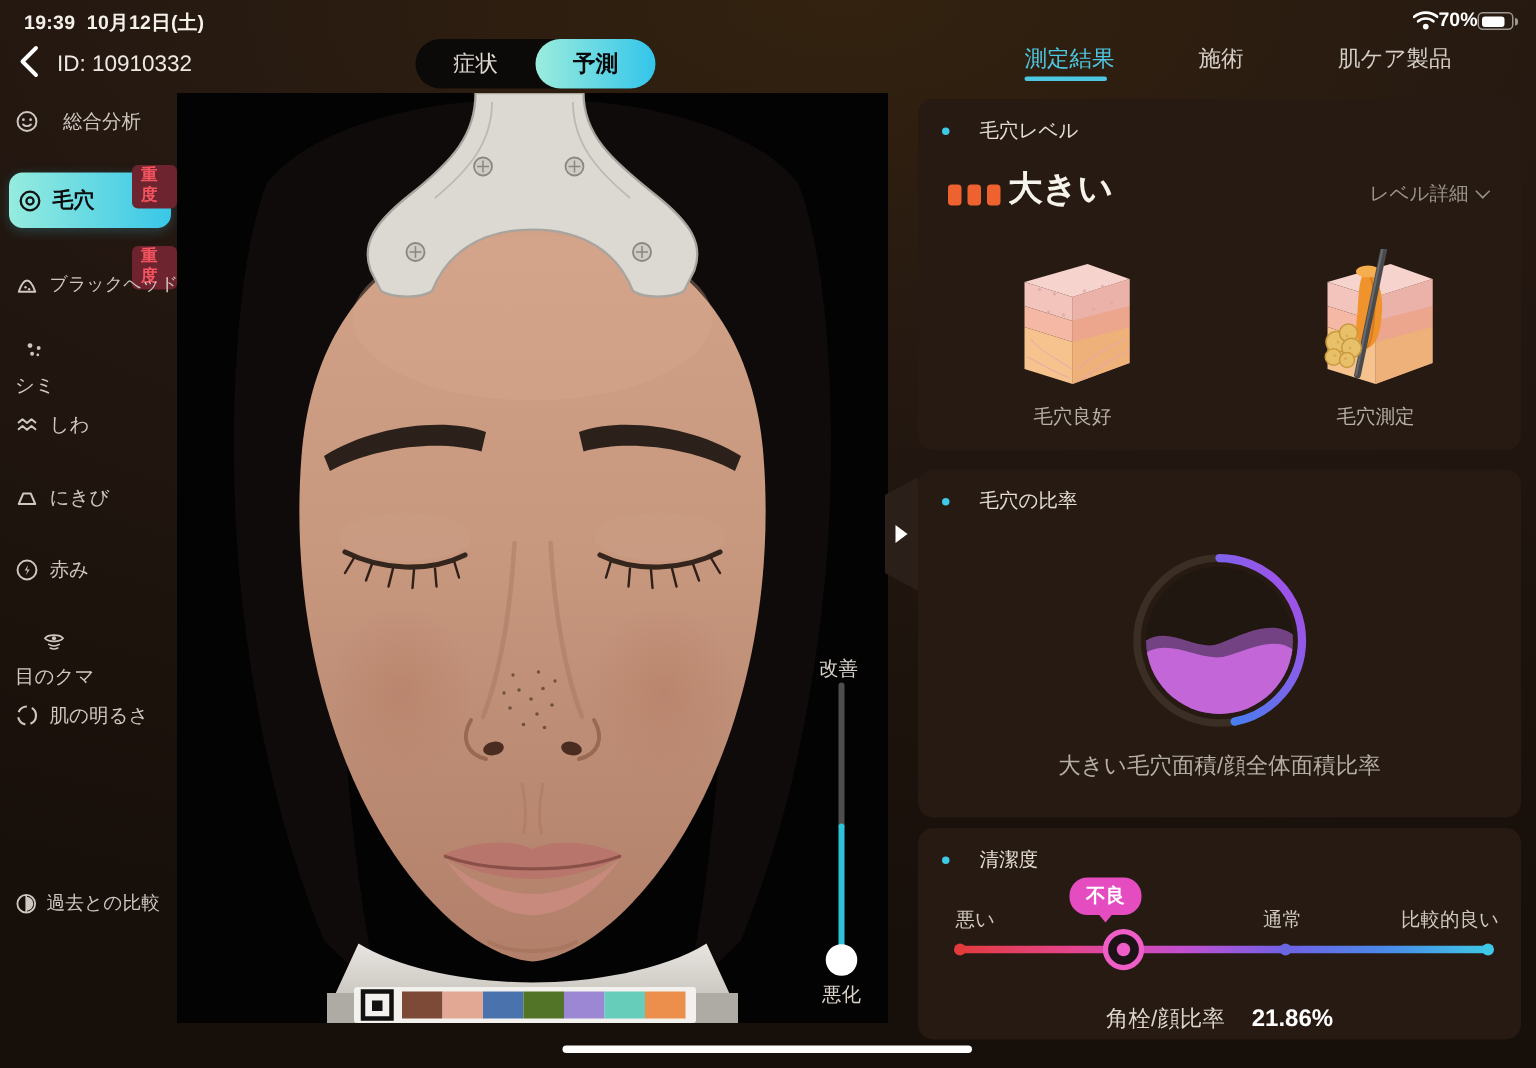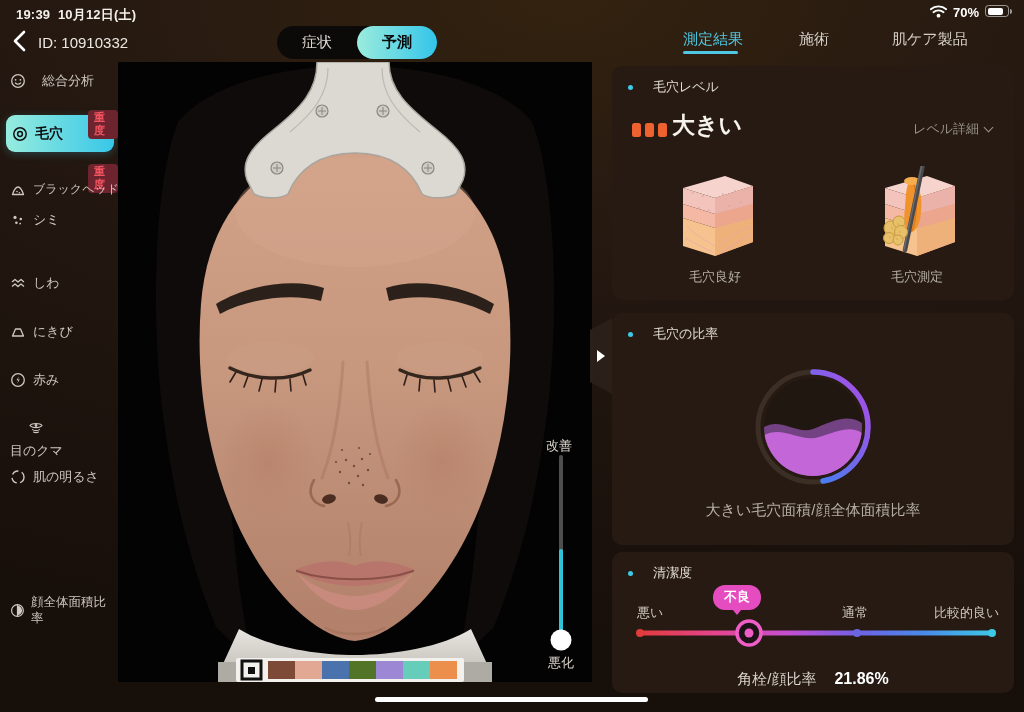--- a/index.html
+++ b/index.html
@@ -7,21 +7,21 @@
   body {
     font-family:"Liberation Sans","DejaVu Sans",sans-serif;
     background: radial-gradient(130% 90% at 55% 0%, #33220f 0%, #241811 40%, #170f0a 100%);
     color:#e8e2da; overflow:hidden; position:relative;
   }
   .abs { position:absolute; }
 
   
   .statusbar { left:0; top:0; width:1024px; height:26px; }
   .st-left { left:16px; top:6px; font-size:13px; font-weight:bold; color:#f4f0ea; letter-spacing:.2px; }
-  .st-right { right:12px; top:5px; display:flex; align-items:flex-start; gap:6px; }
+  .st-right { right:12px; top:5px; display:flex; align-items:flex-end; }
   .batt-body { width:24px; height:12px; border:1px solid rgba(255,255,255,.55); border-radius:3.5px; position:relative; }
   .batt-fill { position:absolute; left:1.5px; top:1.5px; bottom:1.5px; width:70%; background:#fff; border-radius:2px; }
   .batt-tip { width:2px; height:5px; background:rgba(255,255,255,.55); border-radius:0 2px 2px 0; margin-left:1px; }
   .batt-pct { font-size:13px; font-weight:bold; color:#fff; }
 
   
   .back-btn { left:12px; top:30px; width:22px; height:26px; cursor:pointer; }
   .pid { left:38px; top:34px; font-size:15px; color:#ede8e1; }
   .mode-toggle { left:277px; top:26px; width:160px; height:33px; background:#0c0a08; border-radius:17px;
     display:flex; align-items:center; }
@@ -152,21 +152,21 @@
   <div class="badge" style="left:88px; top:102px;">重度</div>
   <div class="side-item" style="top:119px;">
     <svg width="16" height="16" viewBox="0 0 16 16">
       <path d="M2.5,12.5 C4,8 6,5 8,5 C10,5 12,8 13.5,12.5 Z" stroke="#cfc8c0" stroke-width="1.3" fill="none" stroke-linejoin="round"></path>
       <circle cx="7" cy="9.5" r="0.8" fill="#cfc8c0"></circle>
         <circle cx="9.4" cy="10.8" r="0.8" fill="#cfc8c0"></circle>
     </svg>
     <span style="font-size:12px;">ブラックヘッド</span>
   </div>
 
-  <div class="side-item" style="top:149px;">
+  <div class="side-item" style="top:163px;flex-direction:column;">
     <svg width="16" height="16" viewBox="0 0 16 16">
       <circle cx="5" cy="5.4" r="1.6" fill="#cfc8c0"></circle>
         <circle cx="10.8" cy="7" r="1.3" fill="#cfc8c0"></circle>
       <circle cx="6.4" cy="10.8" r="1.3" fill="#cfc8c0"></circle>
         <circle cx="10.2" cy="11.6" r="0.9" fill="#cfc8c0"></circle>
     </svg>
     <span>シミ</span>
   </div>
 
   <div class="side-item" style="top:212px;">
@@ -208,21 +208,21 @@
     </svg>
     <span>肌の明るさ</span>
   </div>
 
   <div class="side-foot" style="top:532px; align-items:center;">
     <svg width="15" height="15" viewBox="0 0 16 16">
       <circle cx="8" cy="8" r="6.3" stroke="#cfc8c0" stroke-width="1.3" fill="none"></circle>
       <path d="M8,1.7 L8,14.3" stroke="#cfc8c0" stroke-width="1.2"></path>
       <path d="M8,3 A5,5 0 0 1 8,13 Z" fill="#cfc8c0"></path>
     </svg>
-    <span class="foot-label" style="width:auto;">顔全体面積比率</span>
+    <span class="foot-label" style="width:auto;">過去との比較</span>
   </div>
 
 </div>
 
 <div class="abs viewer">
   <svg width="474" height="620" viewBox="0 0 474 620">
     <defs>
       <linearGradient id="skin" x1="0" y1="0" x2="0" y2="1">
         <stop offset="0" stop-color="#d2a288"></stop>
         <stop offset="0.45" stop-color="#c7977e"></stop>

